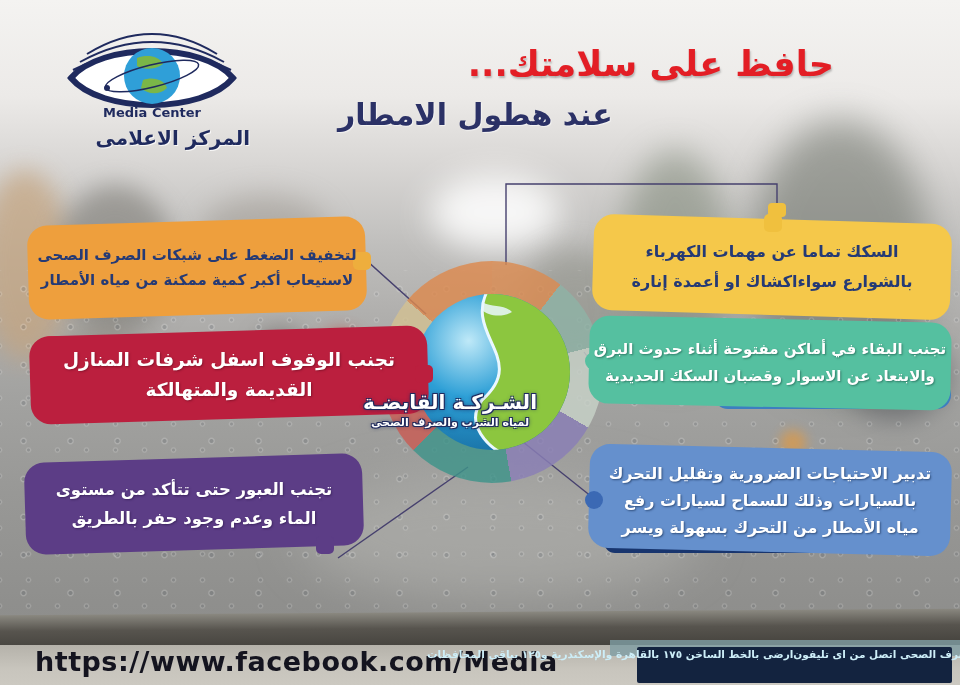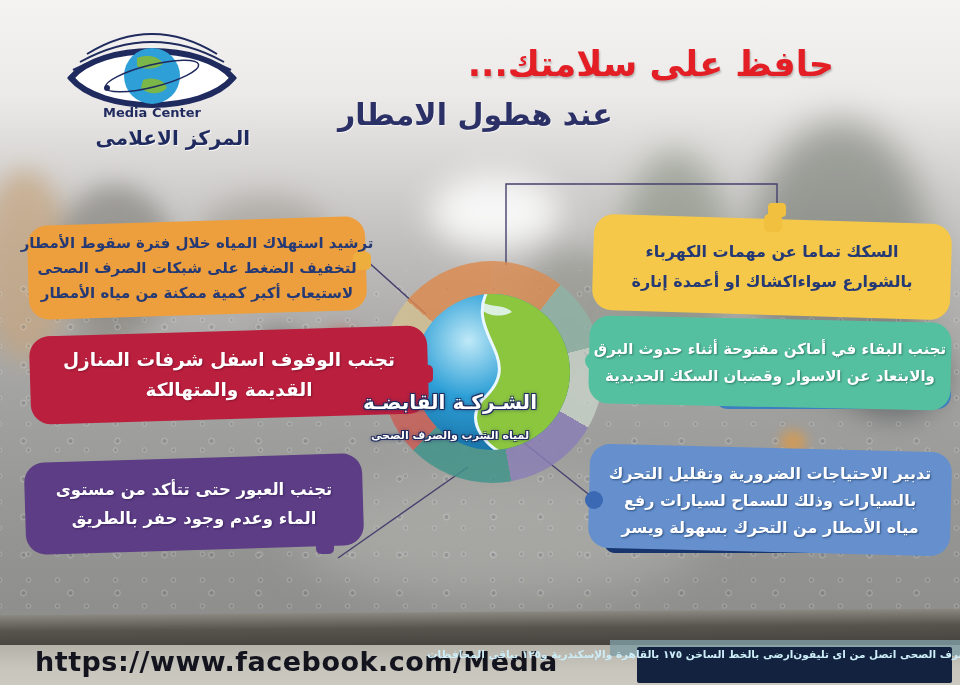--- a/index.html
+++ b/index.html
@@ -24,21 +24,21 @@
   
   .ring{position:absolute;left:381px;top:261px;width:222px;height:222px;border-radius:50%;opacity:.82;
     background:conic-gradient(#db8c52 0deg 38deg,#8fb3a6 38deg 76deg,#c8d2c8 76deg 120deg,
       #8a7fb6 120deg 170deg,#3f948a 170deg 225deg,#c95d55 225deg 258deg,
       #d3c193 258deg 310deg,#dd8a4f 310deg 360deg);
     filter:blur(.4px);}
   .sphere{position:absolute;left:412px;top:292px;width:160px;height:160px;}
   .company-name{position:absolute;left:362px;top:390px;width:176px;text-align:center;direction:rtl;color:#fff;z-index:3;
     text-shadow:-1px -1px 0 #1f2a5e,1px -1px 0 #1f2a5e,-1px 1px 0 #1f2a5e,1px 1px 0 #1f2a5e,0 0 4px #1f2a5e;}
   .company-name .l1{font-size:20px;font-weight:bold;}
-  .company-name .l2{font-size:11px;font-weight:bold;margin-top:15px;}
+  .company-name .l2{font-size:11px;font-weight:bold;margin-top:2px;}
   
   .connectors{position:absolute;inset:0;pointer-events:none;}
   
   .banner{position:absolute;z-index:2;border-radius:16px;display:flex;flex-direction:column;
     justify-content:center;align-items:center;padding:6px 14px;box-sizing:border-box;
     text-align:center;direction:rtl;font-weight:bold;}
   .banner::before{content:"";position:absolute;inset:-5px;border-radius:20px;z-index:-1;transform:rotate(-1.7deg);}
   .banner .line{position:relative;z-index:1;white-space:nowrap;}
   .tab{position:absolute;width:18px;height:18px;border-radius:5px;z-index:-1;}
   .b-yellow{left:33px;top:226px;width:328px;height:84px;background:#f5cc4e;}
@@ -152,21 +152,20 @@
       </g>
     </svg>
   </div>
   <div class="company-name">
     <div class="l1">الشـركـة القابضـة</div>
     <div class="l2">لمياه الشرب والصرف الصحى</div>
   </div>
 
   <div class="banner b-yellow" dir="rtl">
     <div class="tab"></div>
-    <div class="line">ترشيد استهلاك المياه خلال فترة سقوط الأمطار</div>
     <div class="line">لتخفيف الضغط على شبكات الصرف الصحى</div>
     <div class="line">لاستيعاب أكبر كمية ممكنة من مياه الأمطار</div>
   </div>
   <div class="banner b-red" dir="rtl">
     <div class="tab"></div>
     <div class="line">تجنب الوقوف اسفل شرفات المنازل</div>
     <div class="line">القديمة والمتهالكة</div>
   </div>
   <div class="banner b-purple" dir="rtl">
     <div class="tab"></div>

